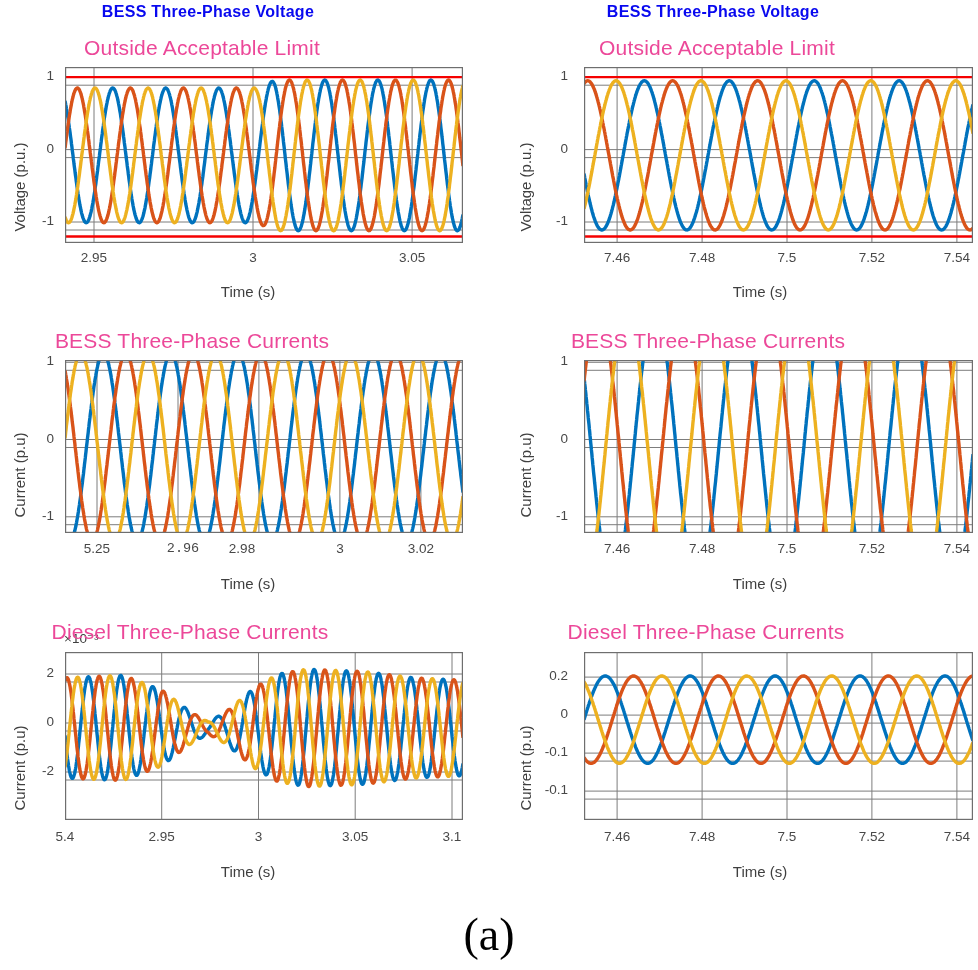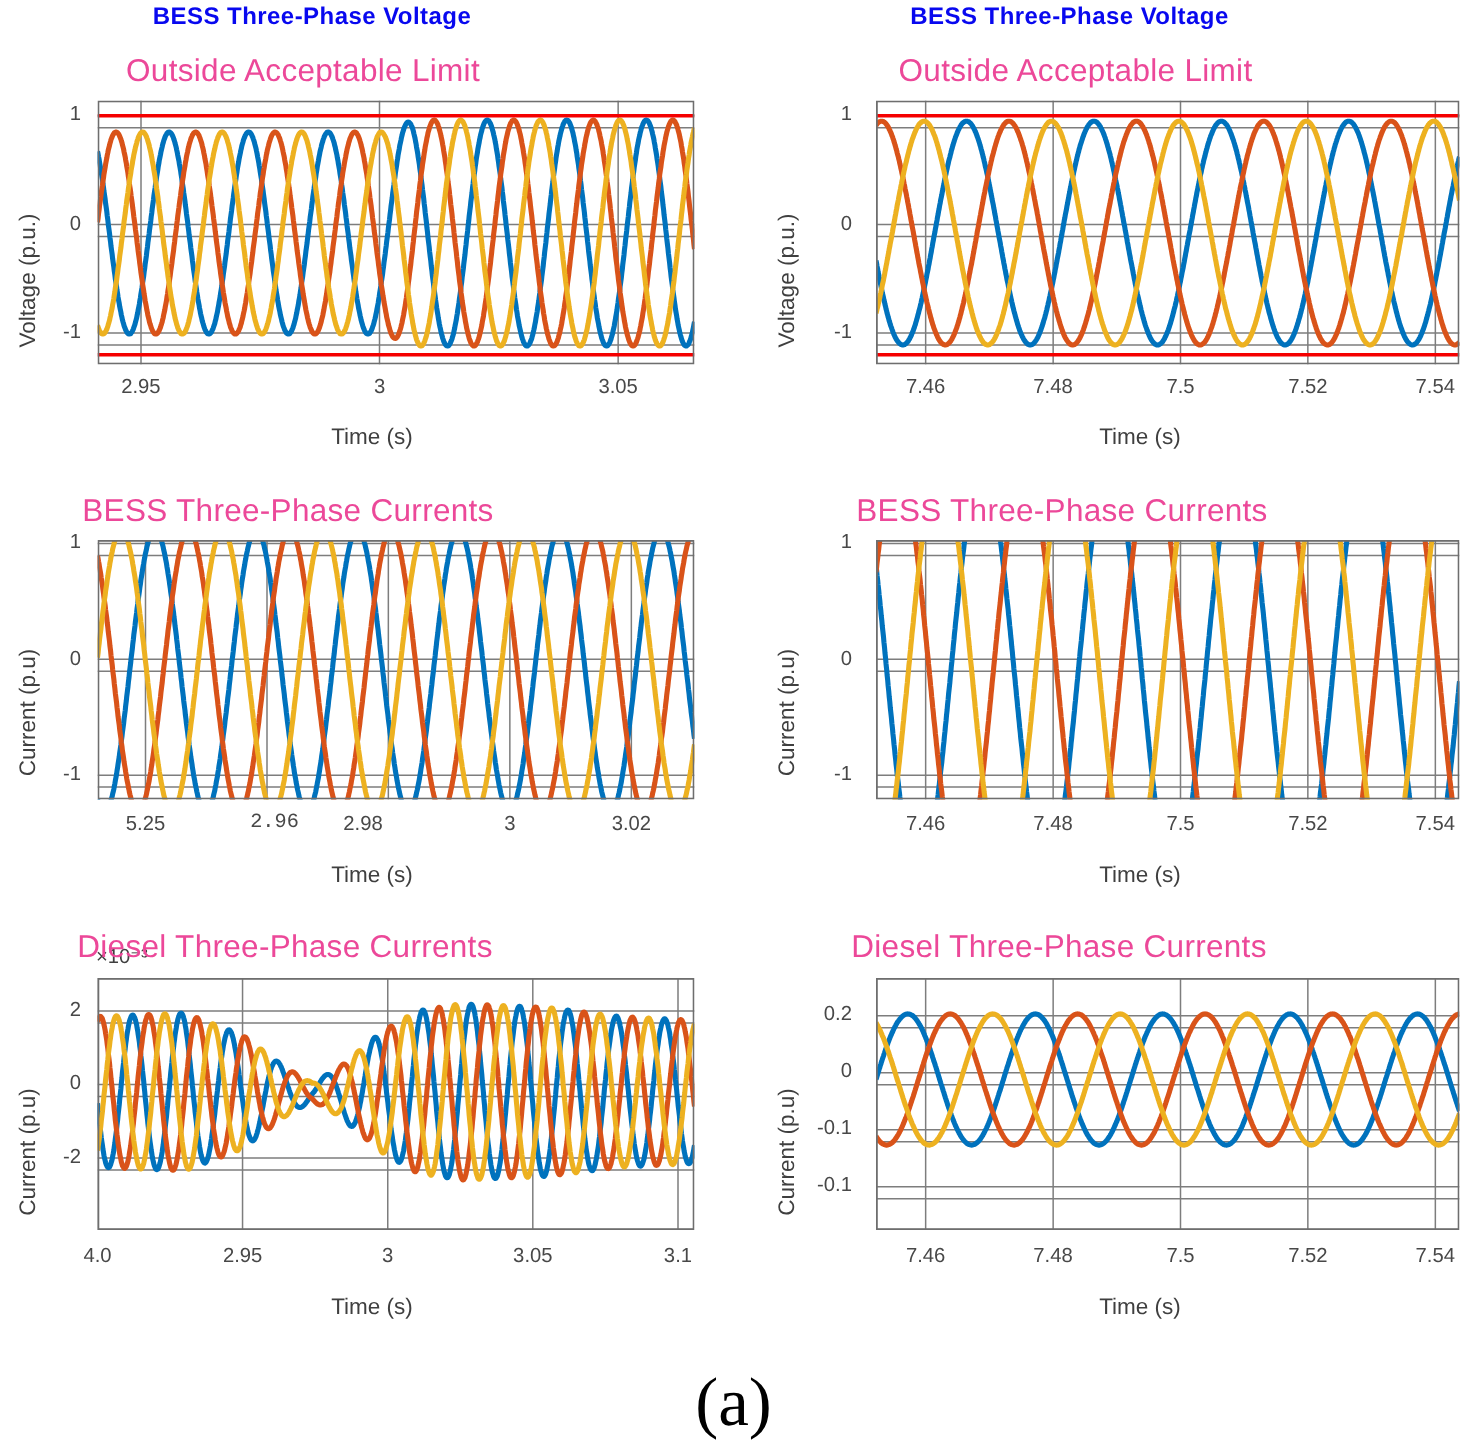--- a/index.html
+++ b/index.html
@@ -197,21 +197,21 @@
     <span class="tick yt" style="right: 924px; top: 430.549px;">0</span>
     <span class="tick yt" style="right: 924px; top: 507.781px;">-1</span>
     <span class="tick xt" style="left: 617.124px; top: 541px;">7.46</span>
     <span class="tick xt" style="left: 702.059px; top: 541px;">7.48</span>
     <span class="tick xt" style="left: 786.993px; top: 541px;">7.5</span>
     <span class="tick xt" style="left: 871.928px; top: 541px;">7.52</span>
     <span class="tick xt" style="left: 956.862px; top: 541px;">7.54</span>
     <span class="tick yt" style="right: 410px; top: 353.317px;">1</span>
     <span class="tick yt" style="right: 410px; top: 430.549px;">0</span>
     <span class="tick yt" style="right: 410px; top: 507.781px;">-1</span>
-    <span class="tick xt" style="left: 65px; top: 829px;">4.0</span>
+    <span class="tick xt" style="left: 65px; top: 829px;">5.4</span>
     <span class="tick xt" style="left: 161.743px; top: 829px;">2.95</span>
     <span class="tick xt" style="left: 258.486px; top: 829px;">3</span>
     <span class="tick xt" style="left: 355.228px; top: 829px;">3.05</span>
     <span class="tick xt" style="left: 451.971px; top: 829px;">3.1</span>
     <span class="tick yt" style="right: 924px; top: 665.041px;">2</span>
     <span class="tick yt" style="right: 924px; top: 714.02px;">0</span>
     <span class="tick yt" style="right: 924px; top: 763px;">-2</span>
     <span class="tick xt" style="left: 617.124px; top: 829px;">7.46</span>
     <span class="tick xt" style="left: 702.059px; top: 829px;">7.48</span>
     <span class="tick xt" style="left: 786.993px; top: 829px;">7.5</span>

